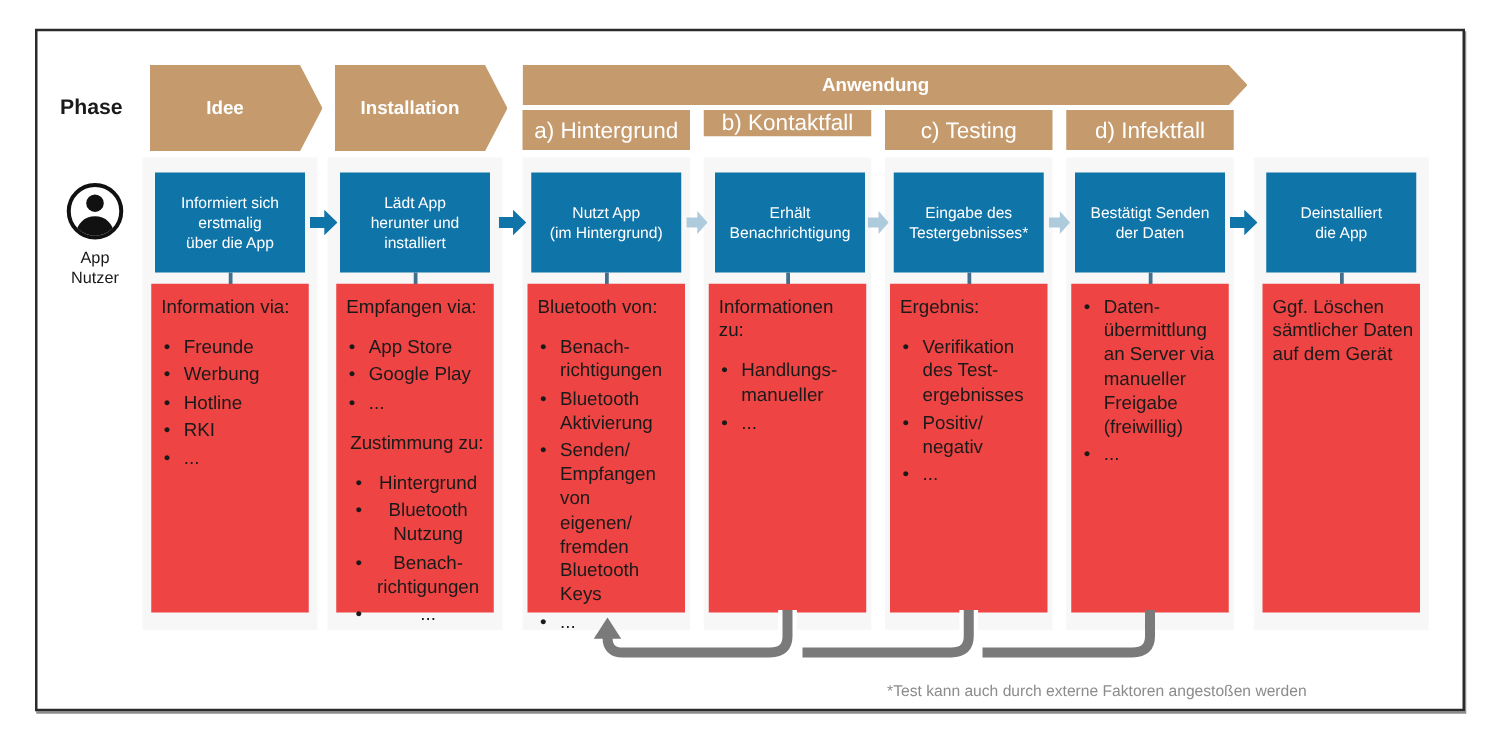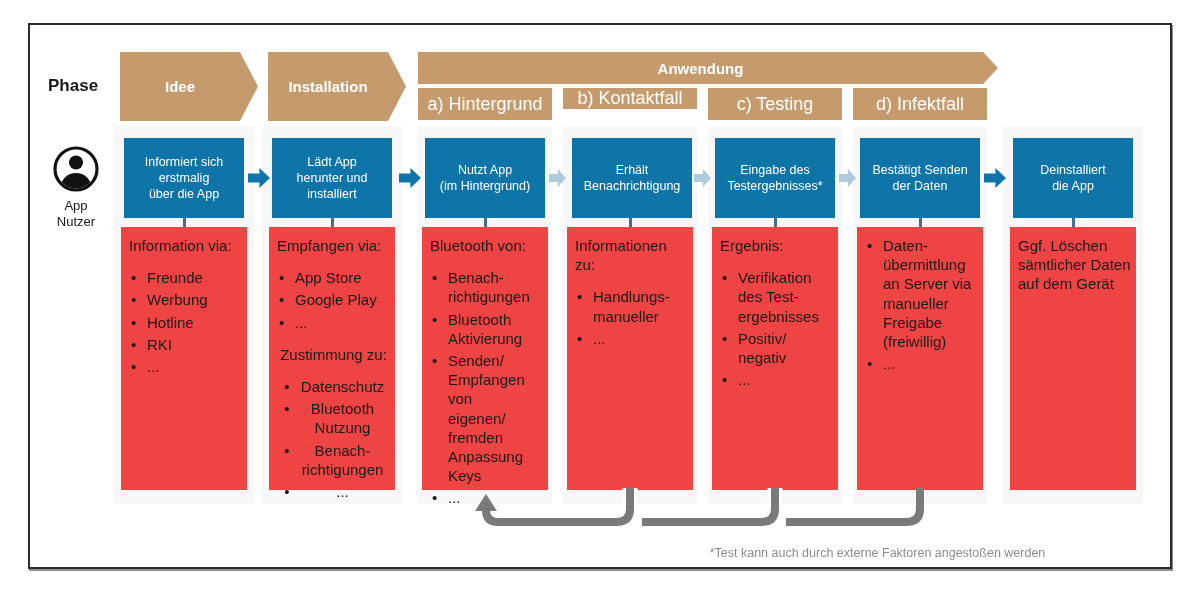--- a/index.html
+++ b/index.html
@@ -192,21 +192,21 @@
             <span class="bullet-dot">•</span>
             <span class="bullet-text">...</span>
           </div>
         </div>
     </div>
     <div class="sec">
       <div class="sec-title">Zustimmung zu:</div>
       <div>
           <div class="bullet-row">
             <span class="bullet-dot">•</span>
-            <span class="bullet-text">Datenschutz</span>
+            <span class="bullet-text">Hintergrund</span>
           </div>
           <div class="bullet-row">
             <span class="bullet-dot">•</span>
             <span class="bullet-text">Bluetooth
 Nutzung</span>
           </div>
           <div class="bullet-row">
             <span class="bullet-dot">•</span>
             <span class="bullet-text">Benach-
 richtigungen</span>
@@ -232,21 +232,21 @@
             <span class="bullet-dot">•</span>
             <span class="bullet-text">Bluetooth
 Aktivierung</span>
           </div>
           <div class="bullet-row">
             <span class="bullet-dot">•</span>
             <span class="bullet-text">Senden/
 Empfangen von
 eigenen/
 fremden
-Anpassung Keys</span>
+Bluetooth Keys</span>
           </div>
           <div class="bullet-row">
             <span class="bullet-dot">•</span>
             <span class="bullet-text">...</span>
           </div>
         </div>
     </div>
   </div>
 
   <div class="panel" style="left:567px">

